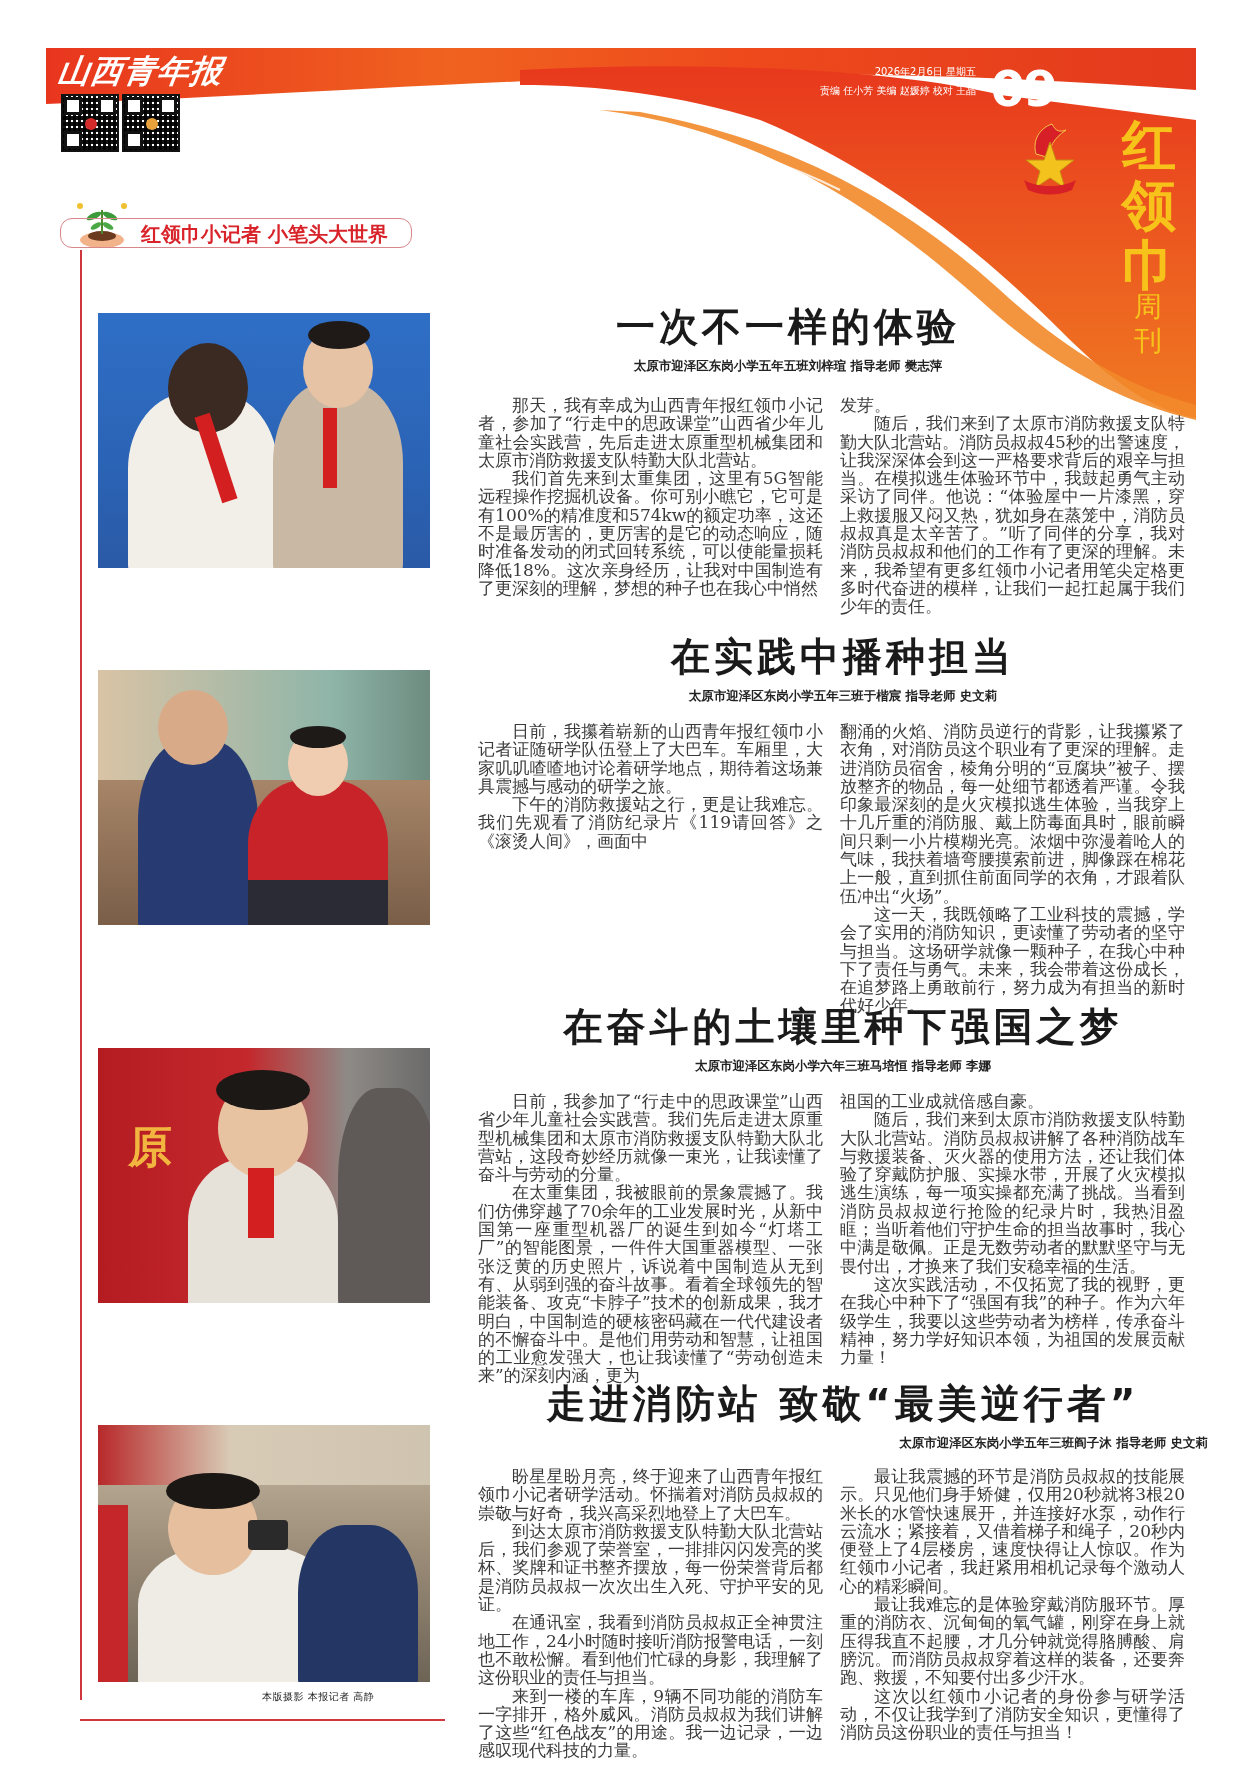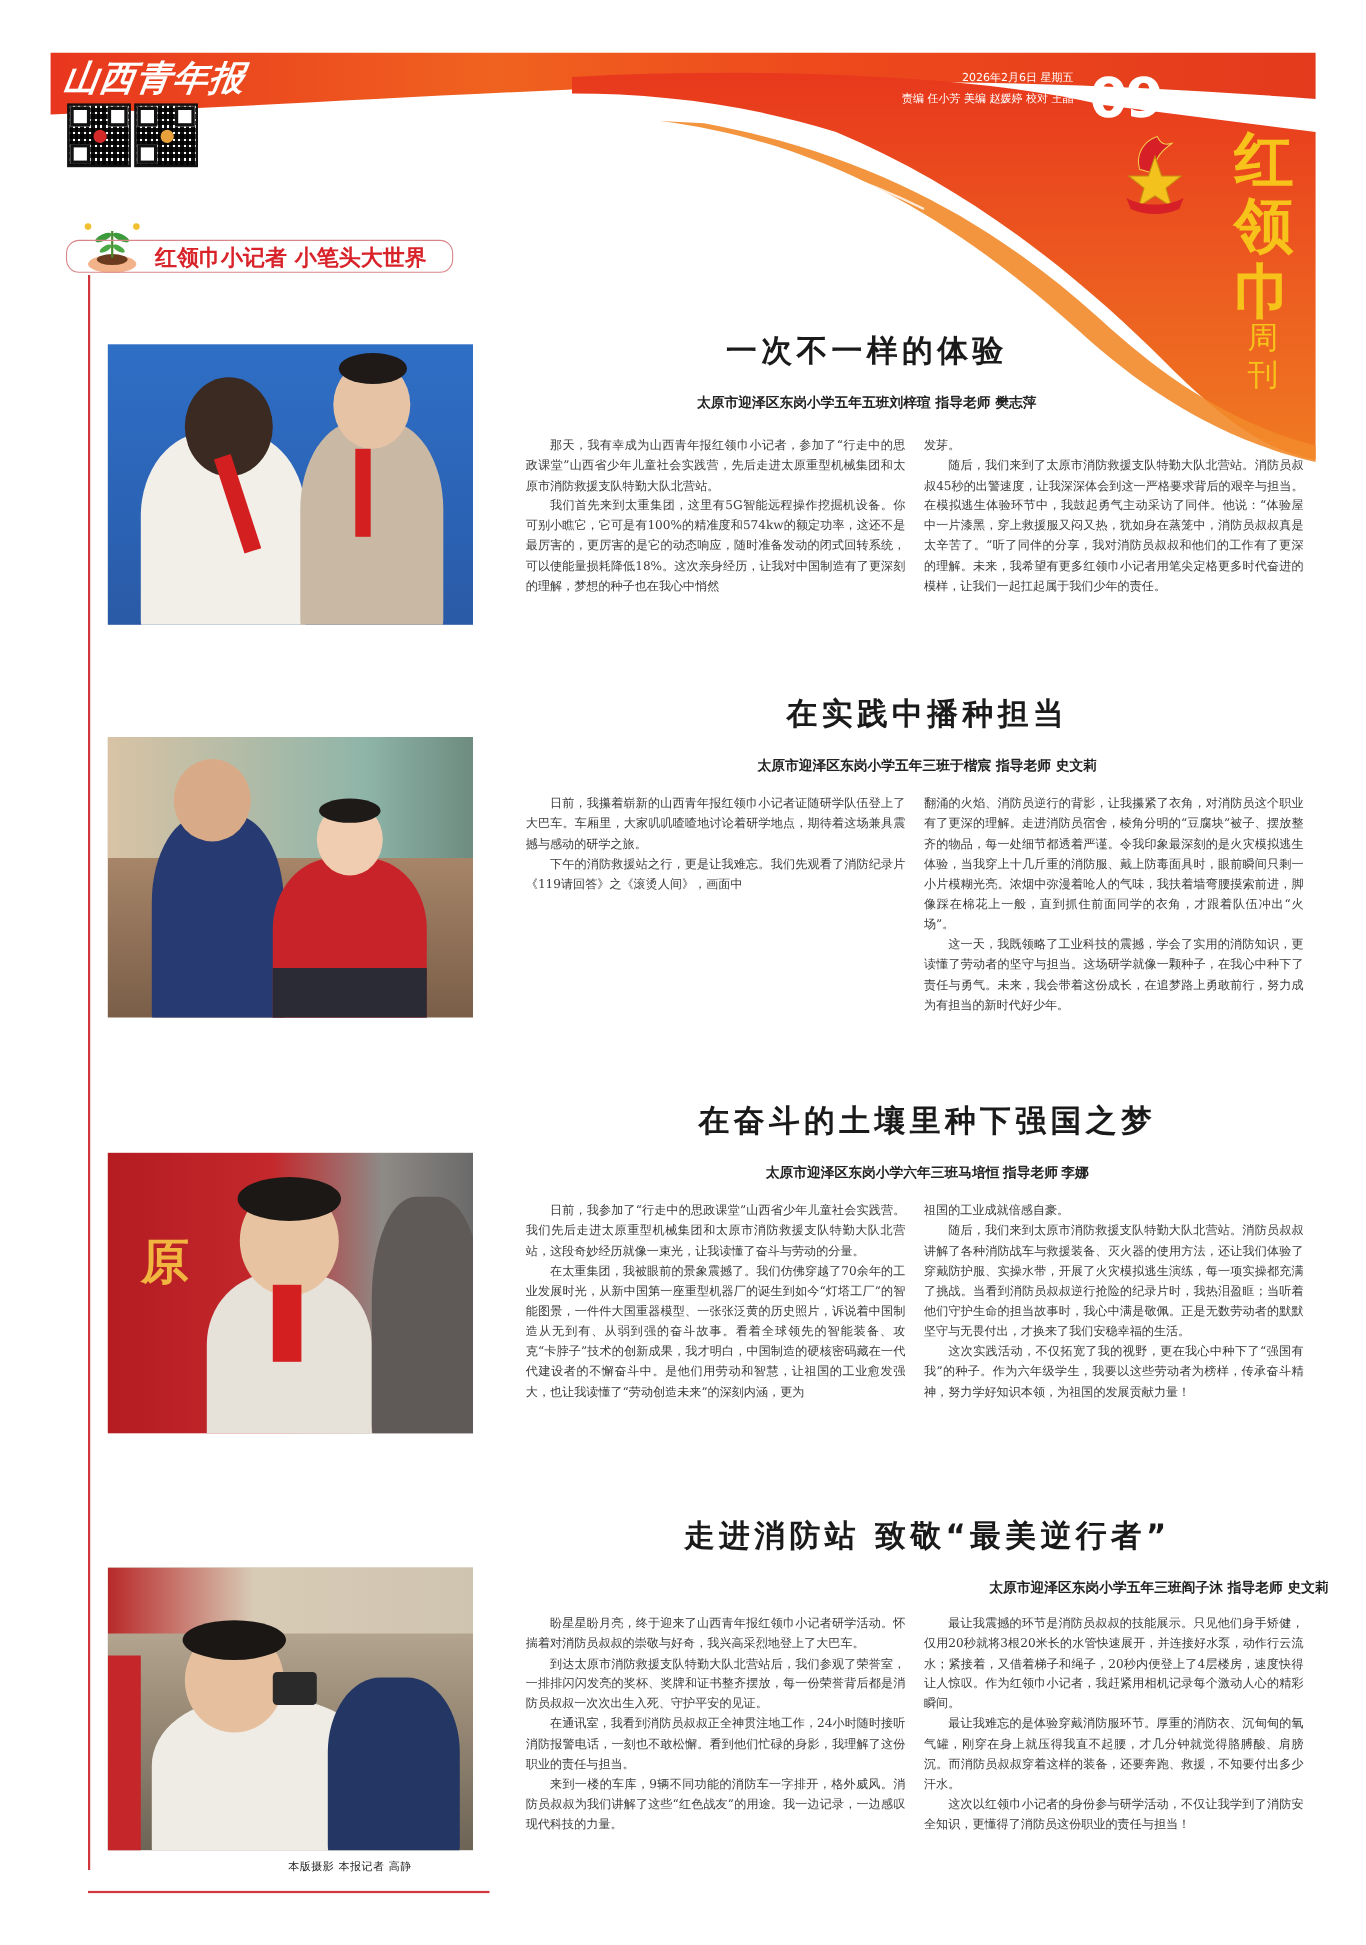--- a/index.html
+++ b/index.html
@@ -56,35 +56,35 @@
          background: linear-gradient(180deg, #c7b9a4 0%, #9b8c78 50%, #6d6456 100%); }
   .fig { position: absolute; border-radius: 40% 40% 10% 10%; }
   .head { position: absolute; border-radius: 50%; }
 
   .photo-credit { position: absolute; left: 262px; top: 1690px; font-size: 10px; color: #222;
                   font-family: "DejaVu Sans", sans-serif; letter-spacing: 0.5px; }
 
   
   .article { position: absolute; left: 478px; width: 730px; }
   .headline { position: absolute; left: 0; width: 730px; text-align: center; color: #1a1a1a;
-              font-size: 28px; font-weight: bold; letter-spacing: 4px; font-family: "DejaVu Sans", sans-serif; }
+              font-size: 39px; font-weight: bold; letter-spacing: 4px; font-family: "DejaVu Sans", sans-serif; }
   .byline { position: absolute; left: 0; width: 730px; text-align: center; color: #222;
             font-size: 12.5px; font-weight: bold; font-family: "DejaVu Sans", sans-serif; }
-  .col { position: absolute; width: 345px; font-size: 11px; line-height: 18.3px; color: #3a3a3a;
+  .col { position: absolute; width: 345px; font-size: 17px; line-height: 18.3px; color: #3a3a3a;
          text-align: justify; font-family: "DejaVu Serif", serif; }
   .col p { margin: 0; text-indent: 2em; }
   .col p.cont { text-indent: 0; }
   .col.left { left: 0; }
   .col.right { left: 362px; }
 
   .a1 { top: 300px; }  .a1 .headline { top: 0; left: 50px; width: 520px; }  .a1 .byline { top: 58px; left: 50px; width: 520px; }
   .a1 .col { top: 96px; }
   .a2 { top: 630px; }  .a2 .headline { top: 0; } .a2 .byline { top: 58px; }
   .a2 .col { top: 92px; }
-  .a3 { top: 1000px; } .a3 .headline { top: 0; } .a3 .byline { top: 58px; font-family: Liberation Serif, serif; }
+  .a3 { top: 1000px; } .a3 .headline { top: 0; } .a3 .byline { top: 58px; }
   .a3 .col { top: 92px; }
   .a4 { top: 1377px; } .a4 .headline { top: 0; } .a4 .byline { top: 58px; text-align: right; }
   .a4 .col { top: 90px; }
 </style>
 </head>
 <body>
 
 <div>
   <svg class="banner-svg" width="1242" height="420" viewBox="0 0 1242 420" style="position:absolute;left:0;top:0;">
     <defs>

